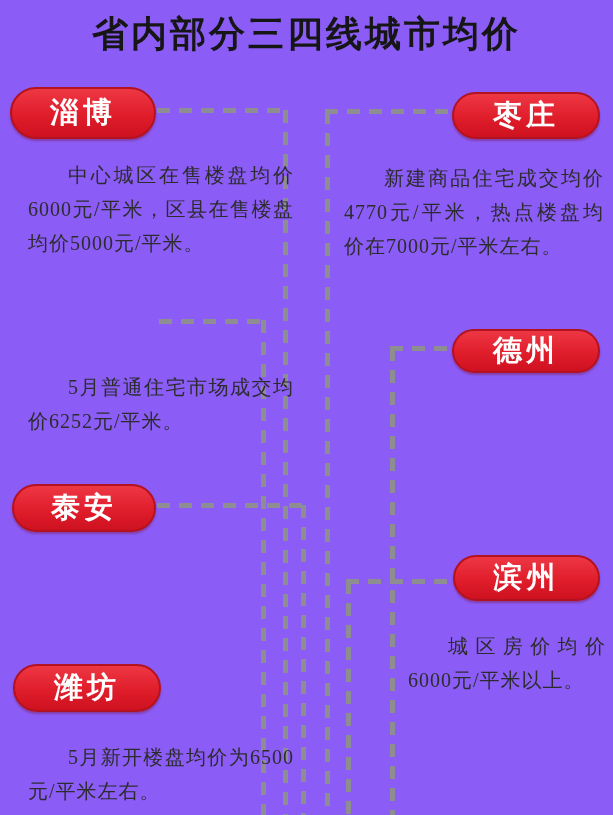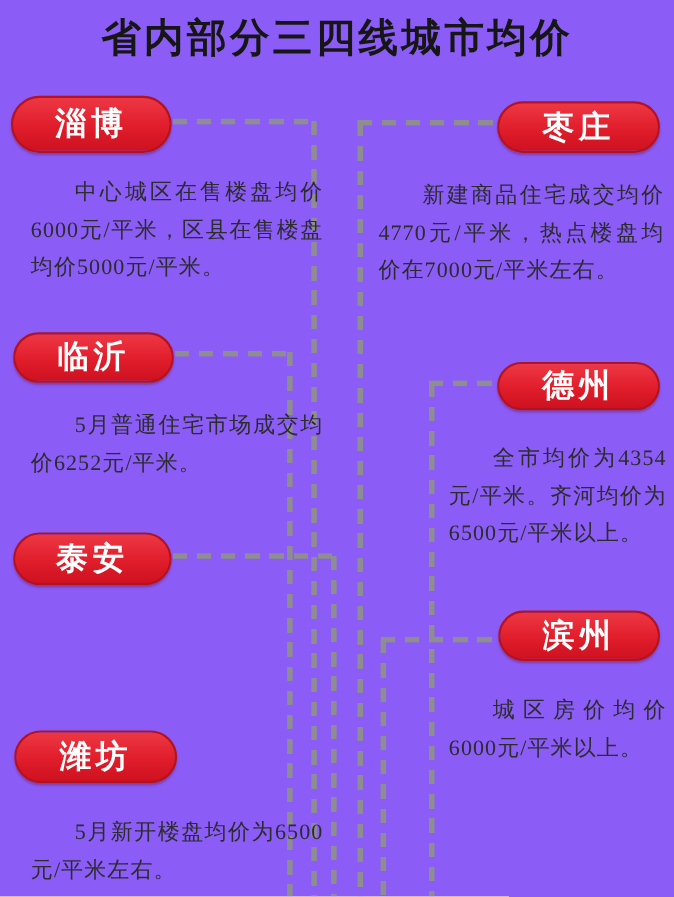--- a/index.html
+++ b/index.html
@@ -84,42 +84,38 @@
   <div class="hline" style="left:159px; top:319px; width:107px;"></div>
   <div class="hline" style="left:157px; top:503px; width:149px;"></div>
   <div class="hline" style="left:390px; top:346px; width:62px;"></div>
   <div class="hline" style="left:346px; top:579px; width:107px;"></div>
 
   <div class="badge" style="left:10px; top:87px; width:146px; height:52px;">
     <span>淄博</span>
   </div>
   <p class="desc" style="left:28px; top:158px; width:266px;">中心城区在售楼盘均价6000元/平米，区县在售楼盘均价5000元/平米。</p>
 
-  <div class="badge" style="left:12px; top:302px; width:146px; height:46px;">
-    <span>临沂</span>
-  </div>
   <p class="desc" style="left:28px; top:370px; width:266px;">5月普通住宅市场成交均价6252元/平米。</p>
 
   <div class="badge" style="left:12px; top:484px; width:144px; height:48px;">
     <span>泰安</span>
   </div>
 
   <div class="badge" style="left:13px; top:664px; width:148px; height:48px;">
     <span>潍坊</span>
   </div>
   <p class="desc" style="left:28px; top:740px; width:266px;">5月新开楼盘均价为6500元/平米左右。</p>
 
   <div class="badge" style="left:452px; top:92px; width:148px; height:47px;">
     <span>枣庄</span>
   </div>
   <p class="desc" style="left:344px; top:161px; width:260px;">新建商品住宅成交均价4770元/平米，热点楼盘均价在7000元/平米左右。</p>
 
   <div class="badge" style="left:452px; top:329px; width:148px; height:44px;">
     <span>德州</span>
   </div>
-  <p class="desc" style="left:408px; top:400px; width:198px;">全市均价为4354元/平米。齐河均价为6500元/平米以上。</p>
 
   <div class="badge" style="left:453px; top:555px; width:147px; height:46px;">
     <span>滨州</span>
   </div>
   <p class="desc" style="left:408px; top:629px; width:198px;">城区房价均价6000元/平米以上。</p>
 
 </div>
 
 </body></html>

